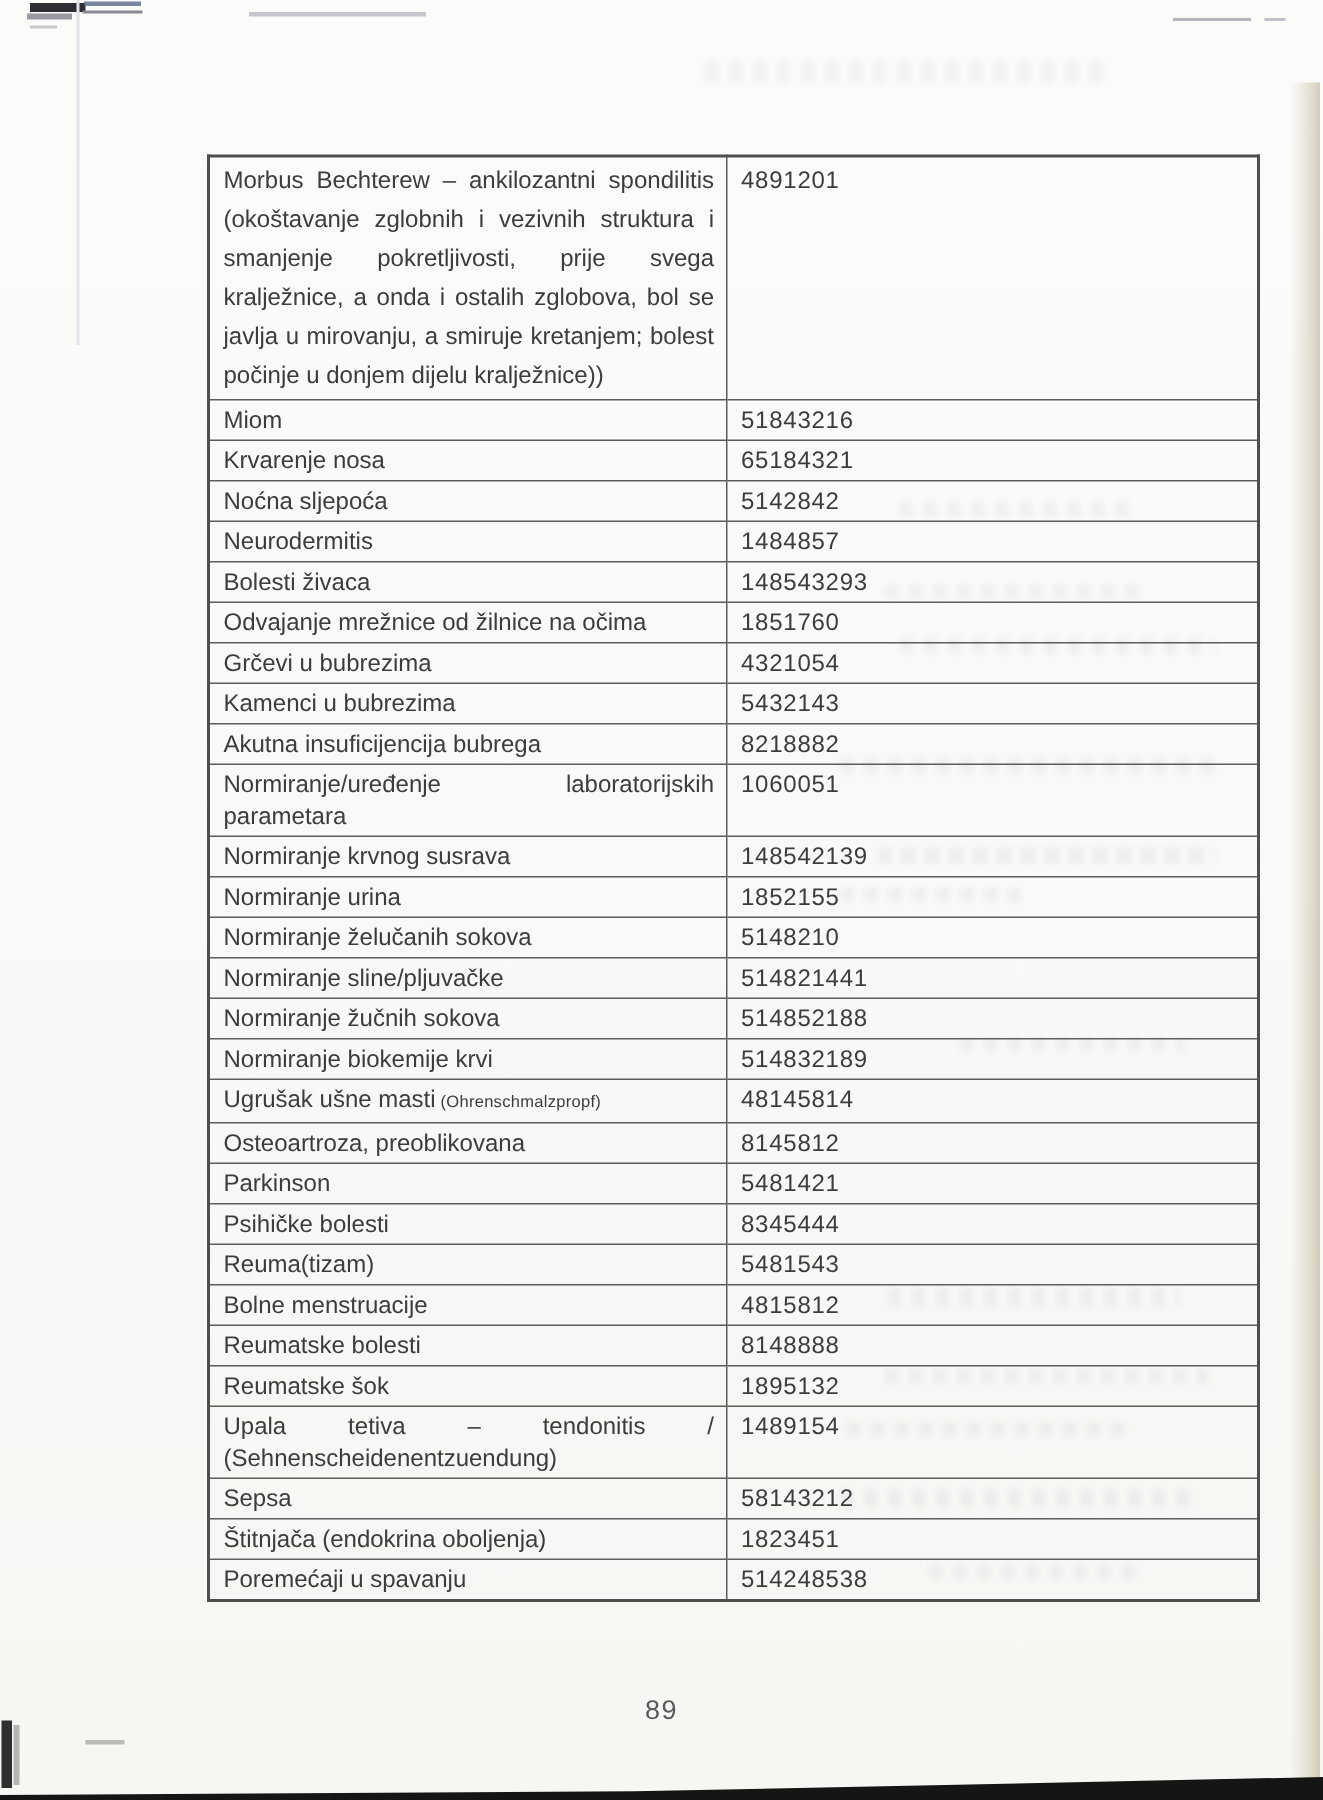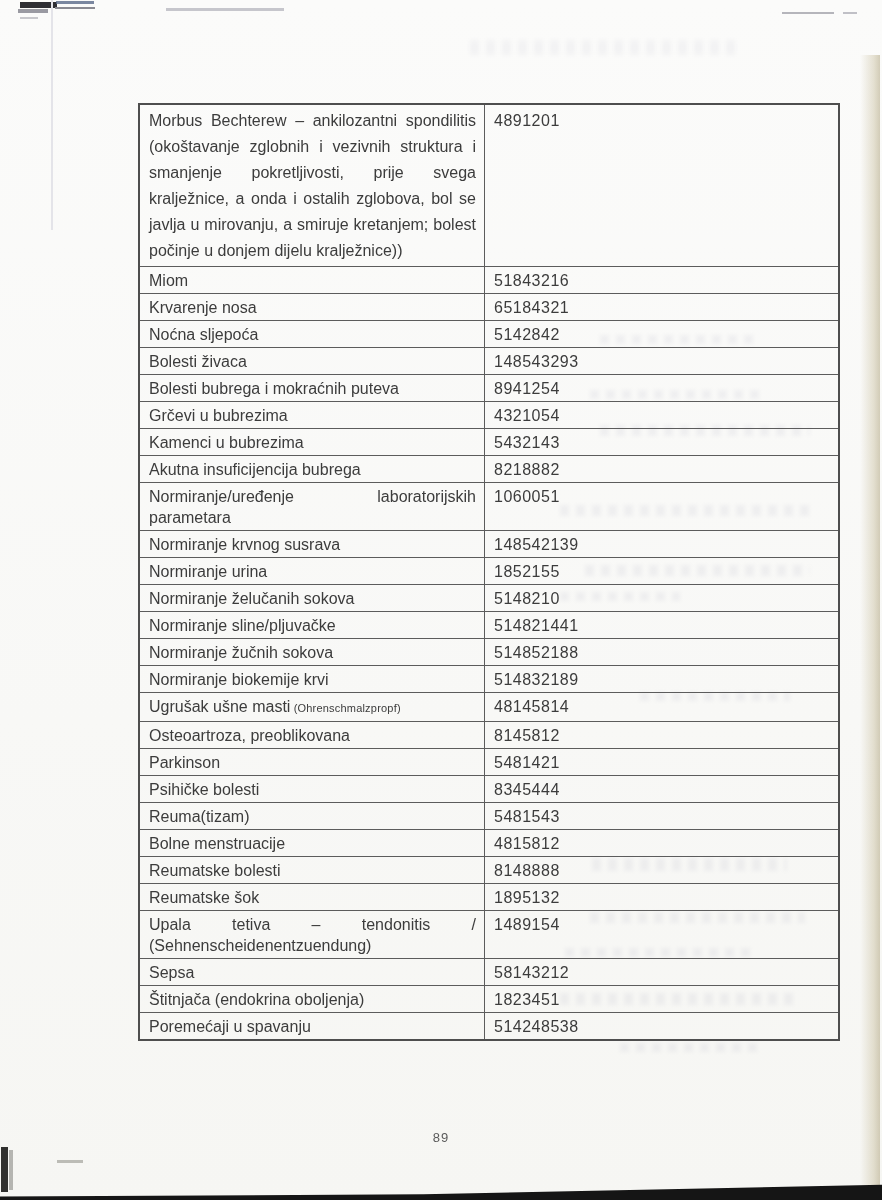--- a/index.html
+++ b/index.html
@@ -44,21 +44,21 @@
     padding-left:12px;
     letter-spacing:.5px;
   }
   tr.tall td{ line-height:26px; }
   .small-note{ font-size:11px; letter-spacing:.2px; }
 
   .page-num{
     position:absolute;
     left:0; top:1130px; width:882px;
     text-align:center;
-    font-size:13px;
+    font-size:18px;
     color:#5a5a5a;
     letter-spacing:1px;
   }
 
   
   .artifact{position:absolute;pointer-events:none;}
   .a-dash1{left:20px;top:2px;width:37px;height:6px;background:#2e2e33;}
   .a-dash2{left:56px;top:1px;width:38px;height:3px;background:#5a6a8a;opacity:.8;}
   .a-dash3{left:18px;top:9px;width:30px;height:4px;background:#9a9aa2;}
   .a-dash4{left:55px;top:7px;width:40px;height:2px;background:#8a8a92;}
@@ -149,26 +149,30 @@
           </tr>
           <tr>
             <td class="cond">Krvarenje nosa</td>
             <td class="code">65184321</td>
           </tr>
           <tr>
             <td class="cond">Noćna sljepoća</td>
             <td class="code">5142842</td>
           </tr>
           <tr>
+            <td class="cond">Neurodermitis</td>
+            <td class="code">1484857</td>
+          </tr>
+          <tr>
             <td class="cond">Bolesti živaca</td>
             <td class="code">148543293</td>
           </tr>
           <tr>
-            <td class="cond">Bolesti bubrega i mokraćnih puteva</td>
-            <td class="code">8941254</td>
+            <td class="cond">Odvajanje mrežnice od žilnice na očima</td>
+            <td class="code">1851760</td>
           </tr>
           <tr>
             <td class="cond">Grčevi u bubrezima</td>
             <td class="code">4321054</td>
           </tr>
           <tr>
             <td class="cond">Kamenci u bubrezima</td>
             <td class="code">5432143</td>
           </tr>
           <tr>

